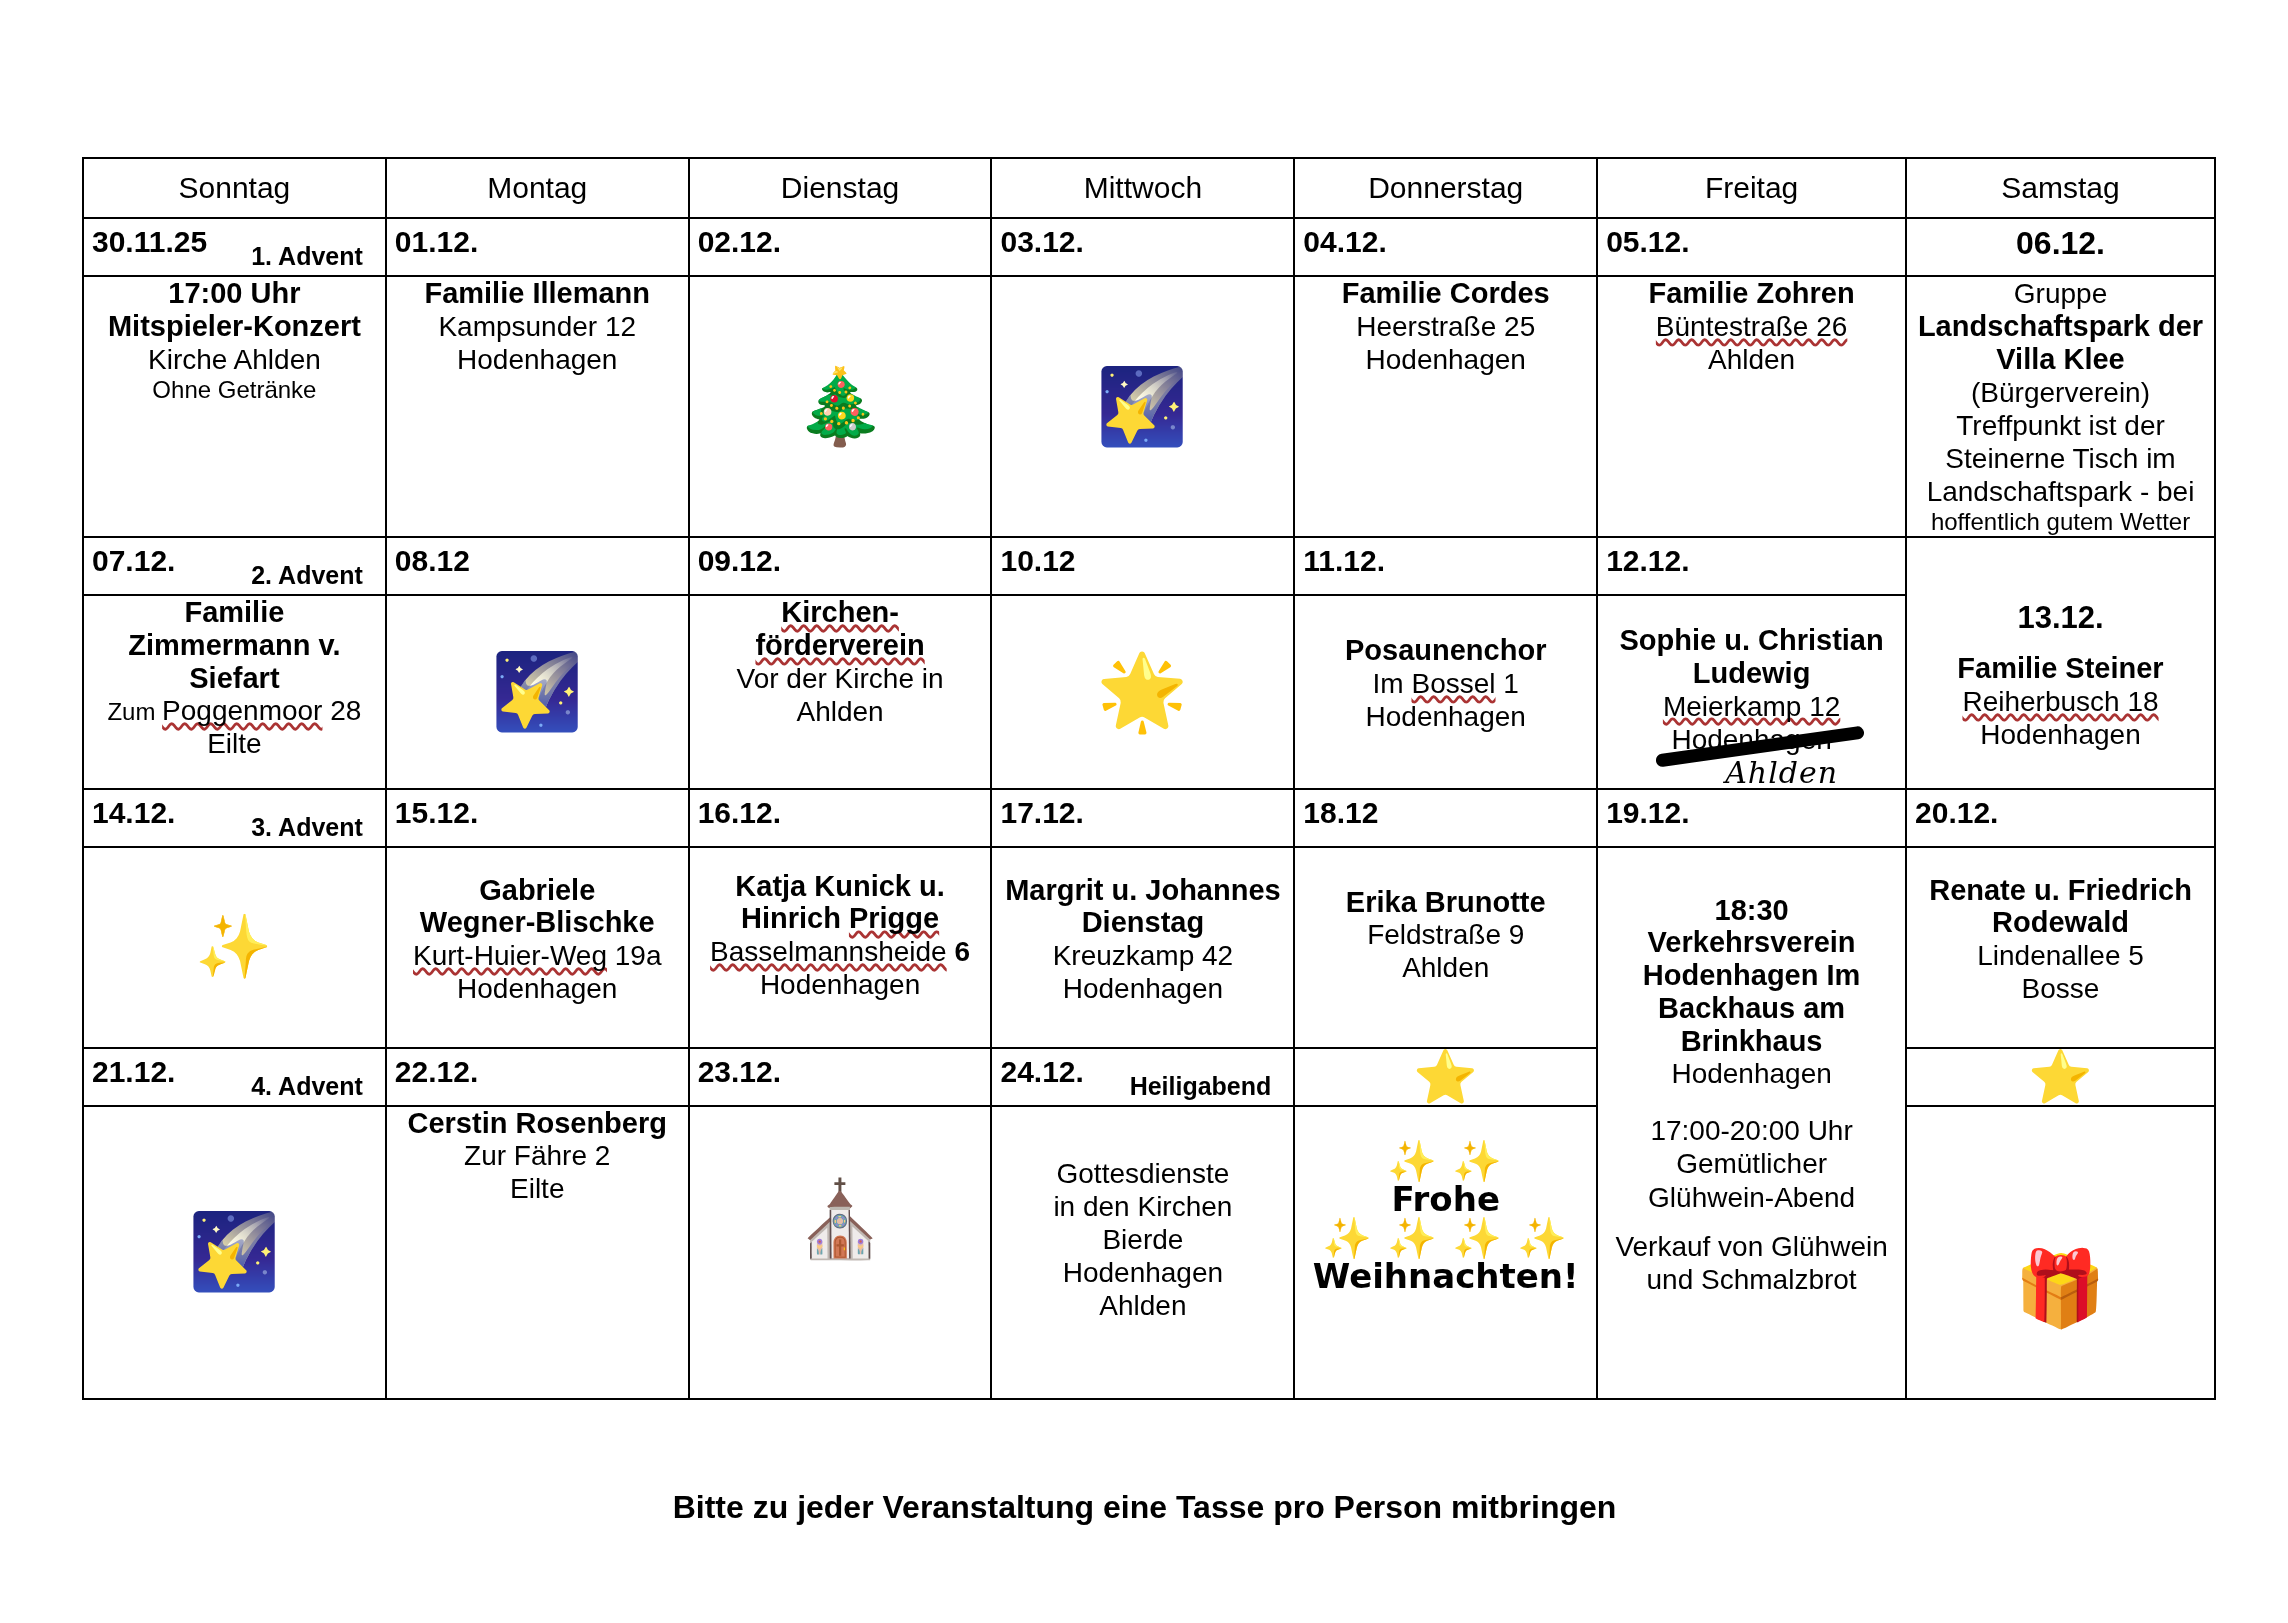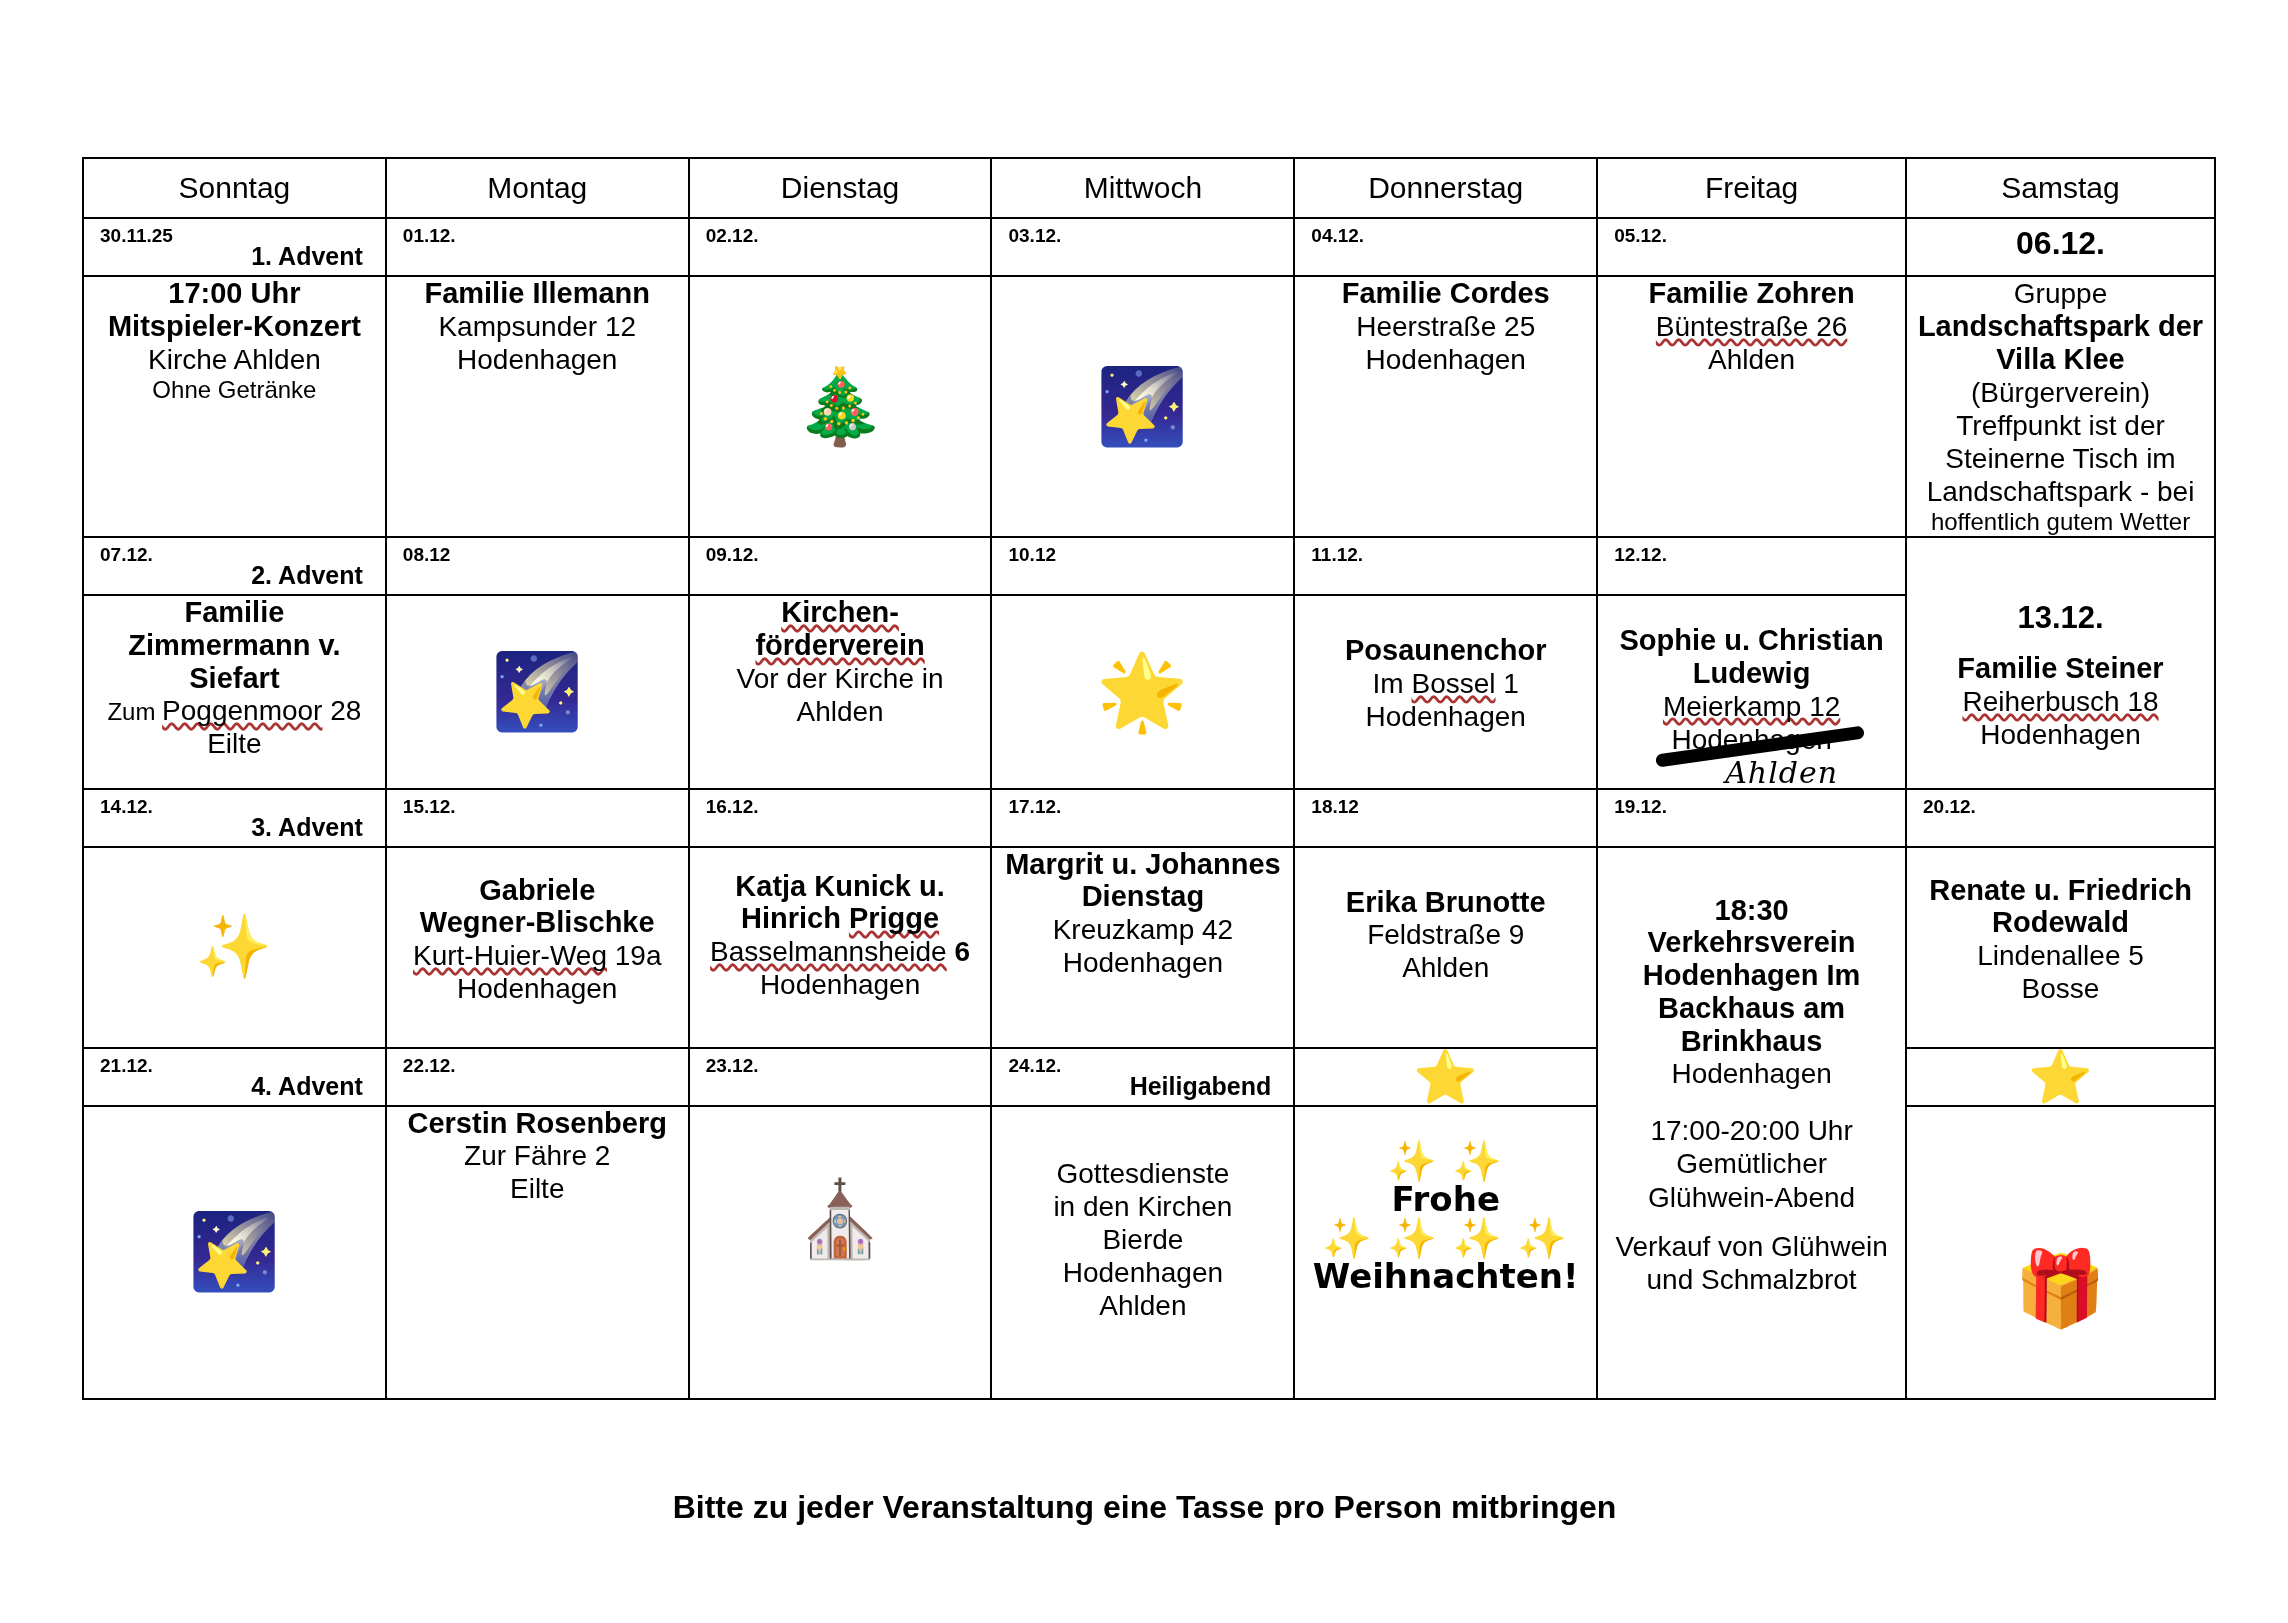--- a/index.html
+++ b/index.html
@@ -72,23 +72,23 @@
   }
   .daynamerow th { font-stretch: condensed; }
 
   
   .datecell {
     height: 56px;
     position: relative;
   }
   .datecell .dnum {
     position: absolute;
-    left: 16px;
+    left: 8px;
     top: 6px;
-    font-size: 19px;
+    font-size: 30px;
     font-weight: bold;
   }
   .datecell .dnum.big {
     font-size: 32px;
     left: 0;
     right: 0;
     text-align: center;
   }
   .datecell .advent {
     position: absolute;
@@ -382,21 +382,21 @@
         <div class="c-bold">Wegner-Blischke</div>
         <div class="c-norm"><span class="spell">Kurt-Huier-Weg</span><span> 19a</span></div>
         <div class="c-norm">Hodenhagen</div>
       </td>
       <td class="contentcell" style="padding-top:22px">
         <div class="c-bold">Katja Kunick u.</div>
         <div class="c-bold"><span>Hinrich </span><span class="spell">Prigge</span></div>
         <div class="c-norm"><span class="spell">Basselmannsheide</span> <b>6</b></div>
         <div class="c-norm">Hodenhagen</div>
       </td>
-      <td class="contentcell" style="">
+      <td class="contentcell" style="padding-top:26px">
         <div class="c-bold">Margrit u. Johannes</div>
         <div class="c-bold">Dienstag</div>
         <div class="c-norm">Kreuzkamp 42</div>
         <div class="c-norm">Hodenhagen</div>
       </td>
       <td class="contentcell" style="padding-top:38px">
         <div class="c-bold">Erika Brunotte</div>
         <div class="c-norm">Feldstraße 9</div>
         <div class="c-norm">Ahlden</div>
       </td>

